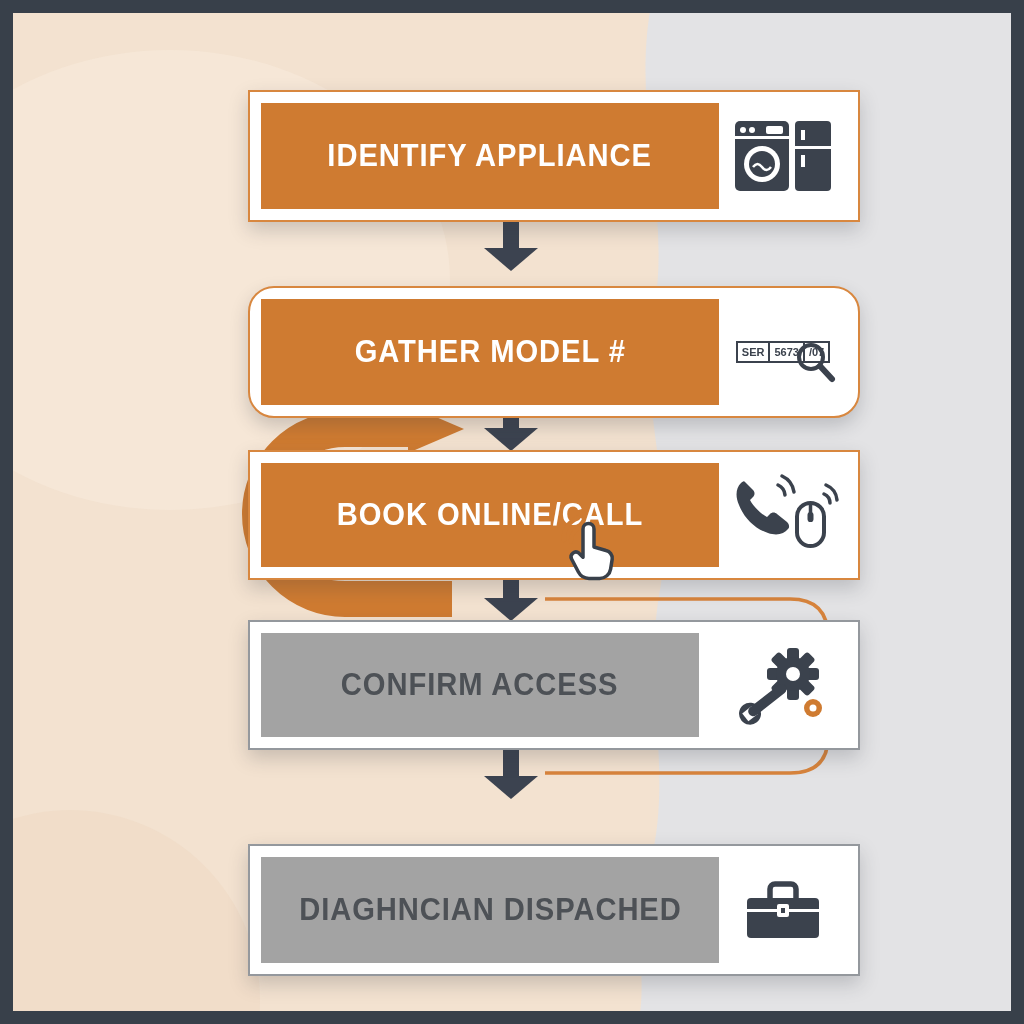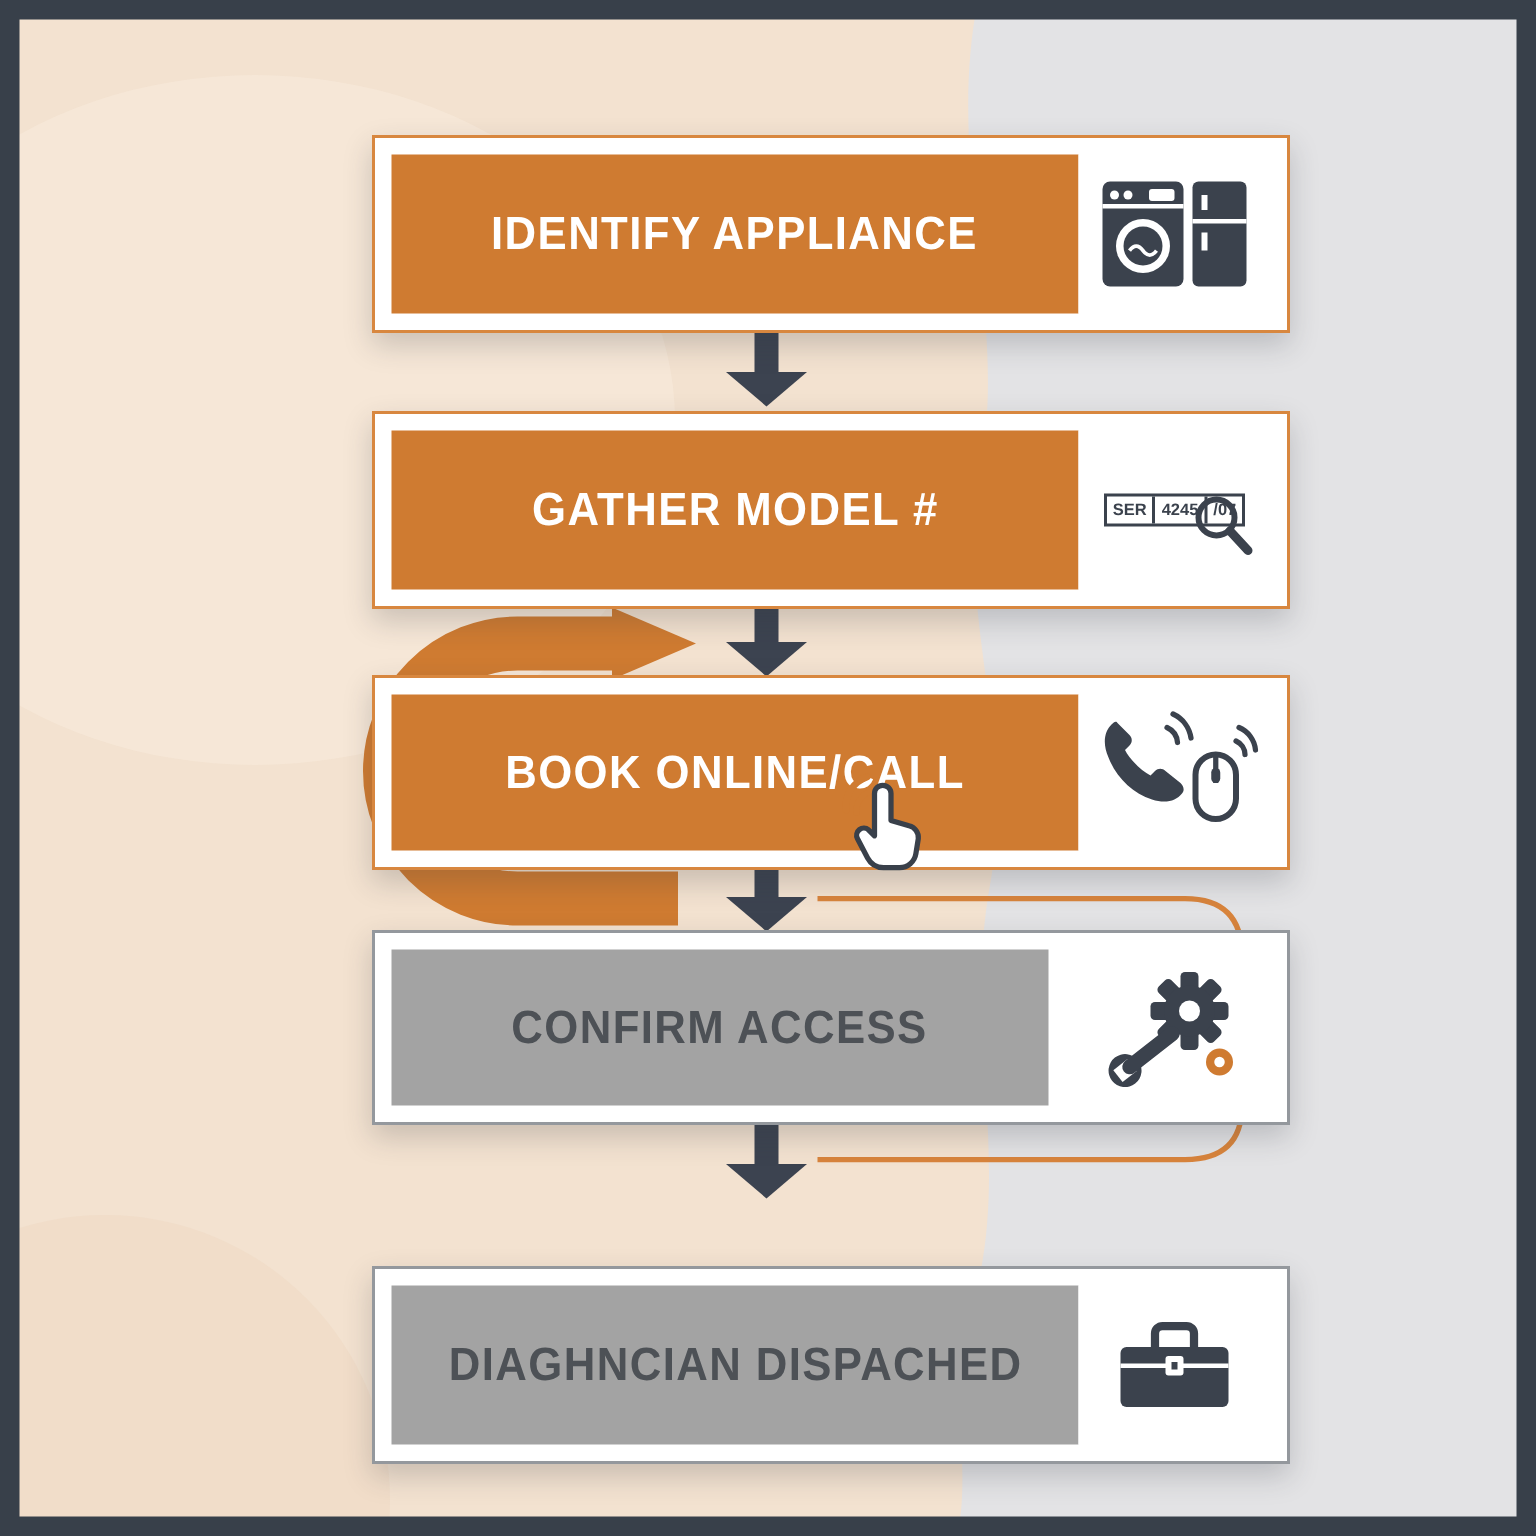--- a/index.html
+++ b/index.html
@@ -89,29 +89,29 @@
         <circle cx="29" cy="45" r="18" fill="#fff"></circle>
         <circle cx="29" cy="45" r="13" fill="#3b424d"></circle>
         <path d="M20 48 q4.5 -6 9 0 q4.5 6 9 0" fill="none" stroke="#fff" stroke-width="2.5"></path>
         <rect x="62" y="27" width="36" height="3" fill="#fff"></rect>
         <rect x="68" y="11" width="4" height="10" fill="#fff"></rect>
         <rect x="68" y="36" width="4" height="12" fill="#fff"></rect>
       </svg>
     </div>
   </div>
 
-  <div class="step orange" style="top:274px;height:132px;">
+  <div class="step orange" style="top:286px;height:132px;border-radius:26px;">
     <div class="step-fill">
       <span class="step-label">GATHER MODEL #</span>
     </div>
     <div class="step-icon">
       <div class="serial-wrap">
         <div class="serial-plate">
           <span>SER</span>
-          <span>4245</span>
+          <span>5673</span>
           <span>/07</span>
         </div>
         <svg class="magnifier" viewBox="0 0 46 46" width="46" height="46">
           <circle cx="20" cy="18" r="12" fill="none" stroke="#3b424d" stroke-width="4"></circle>
           <line x1="29" y1="27" x2="41" y2="40" stroke="#3b424d" stroke-width="6" stroke-linecap="round"></line>
         </svg>
       </div>
     </div>
   </div>
 

